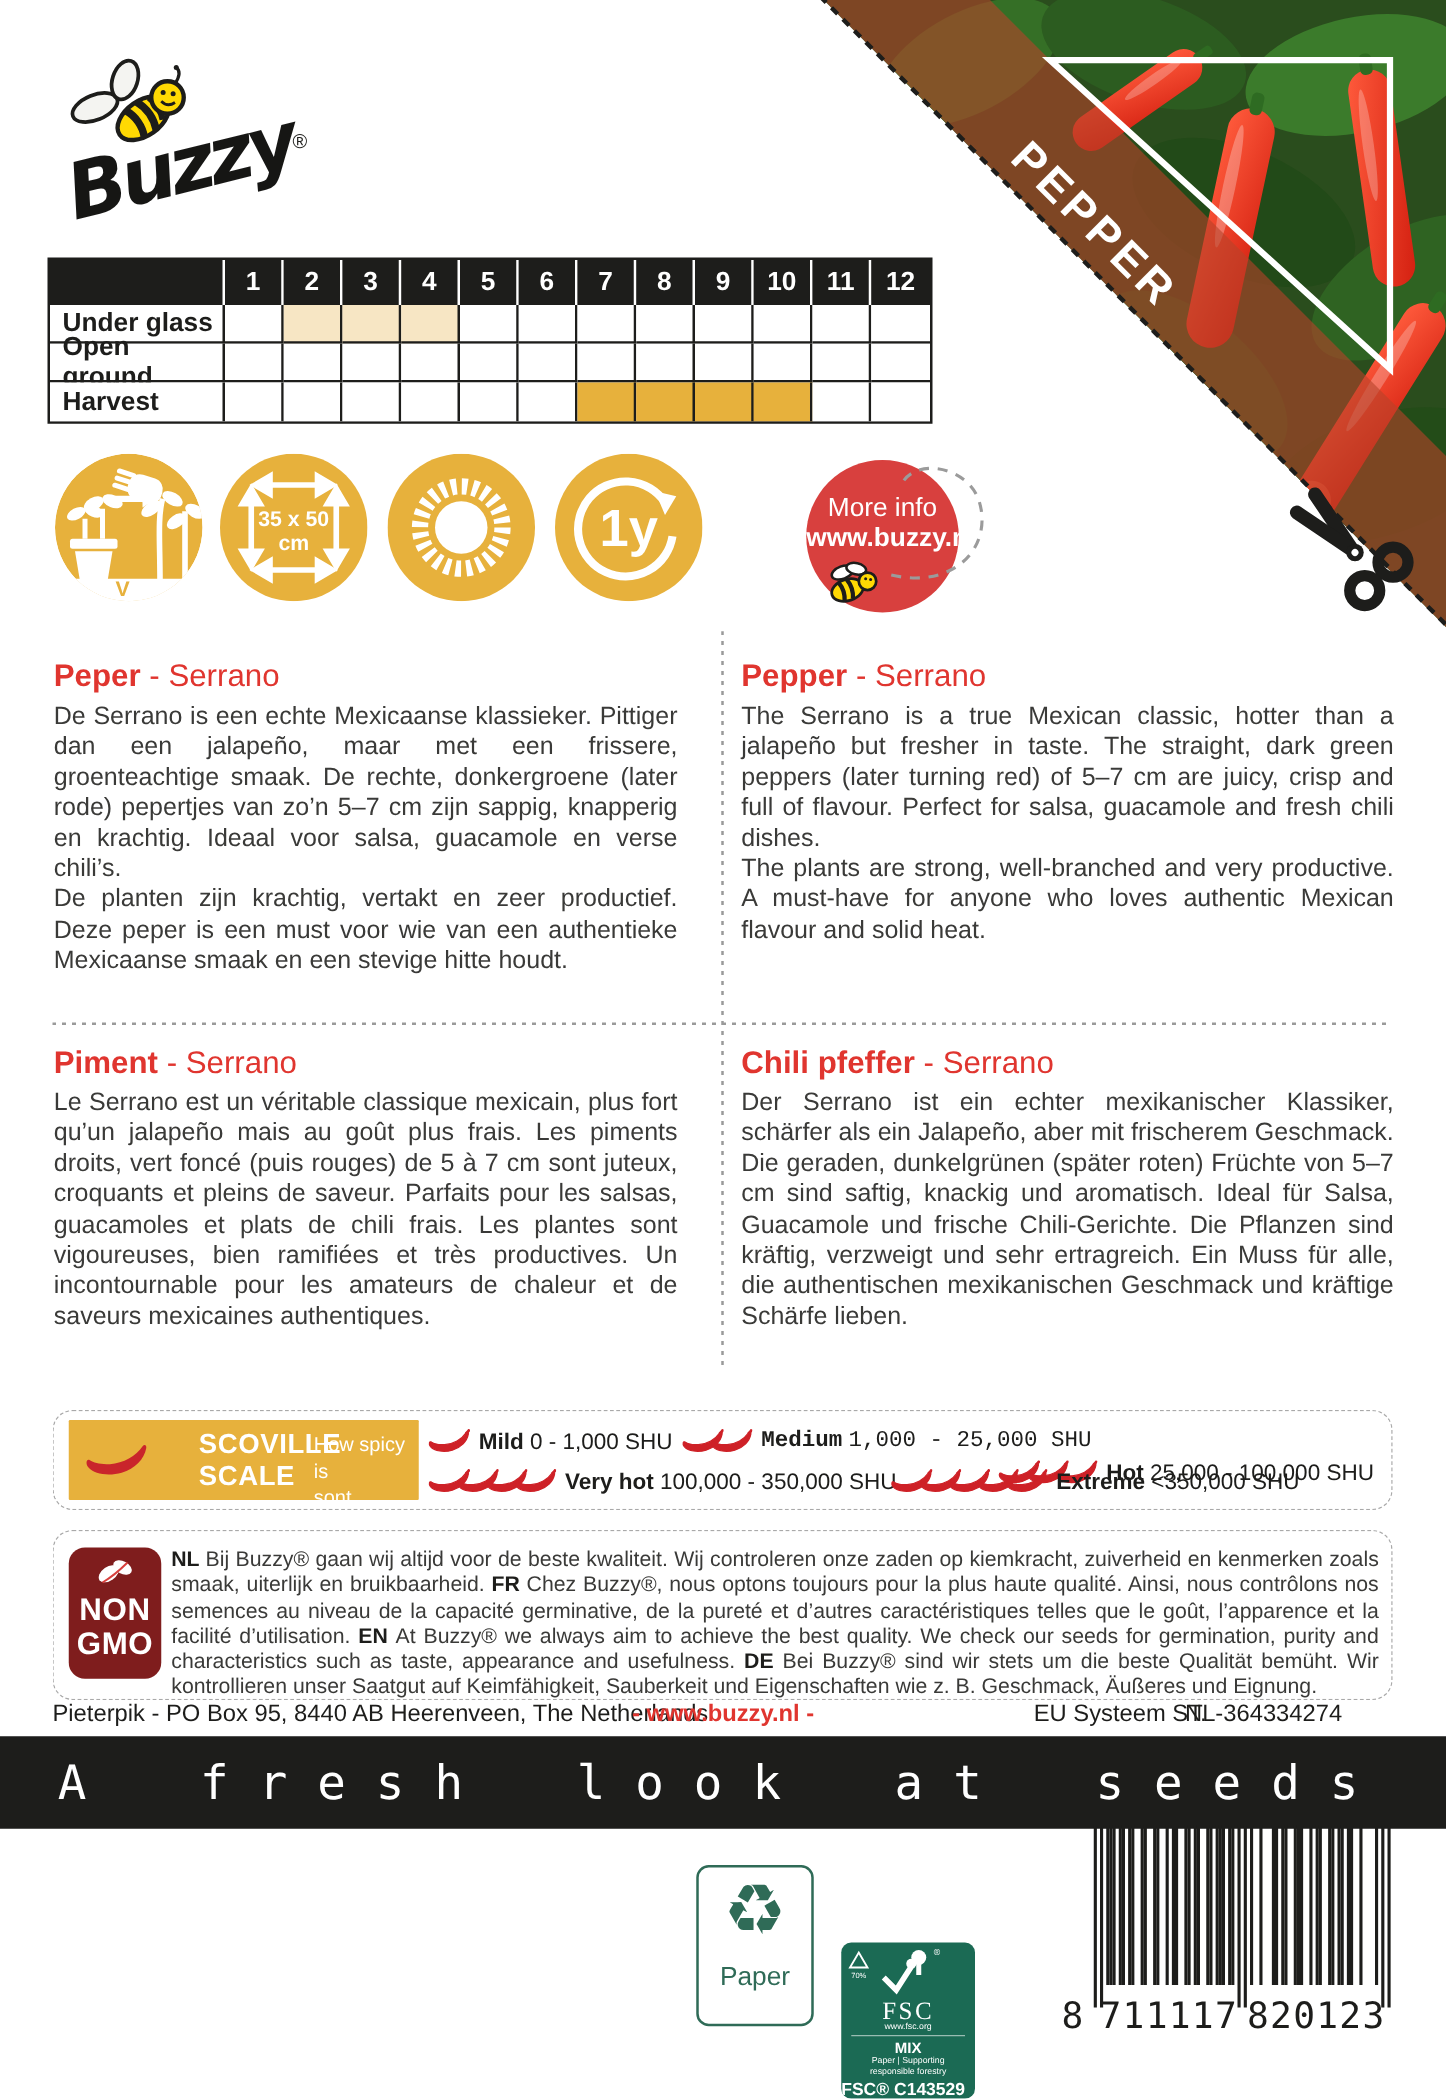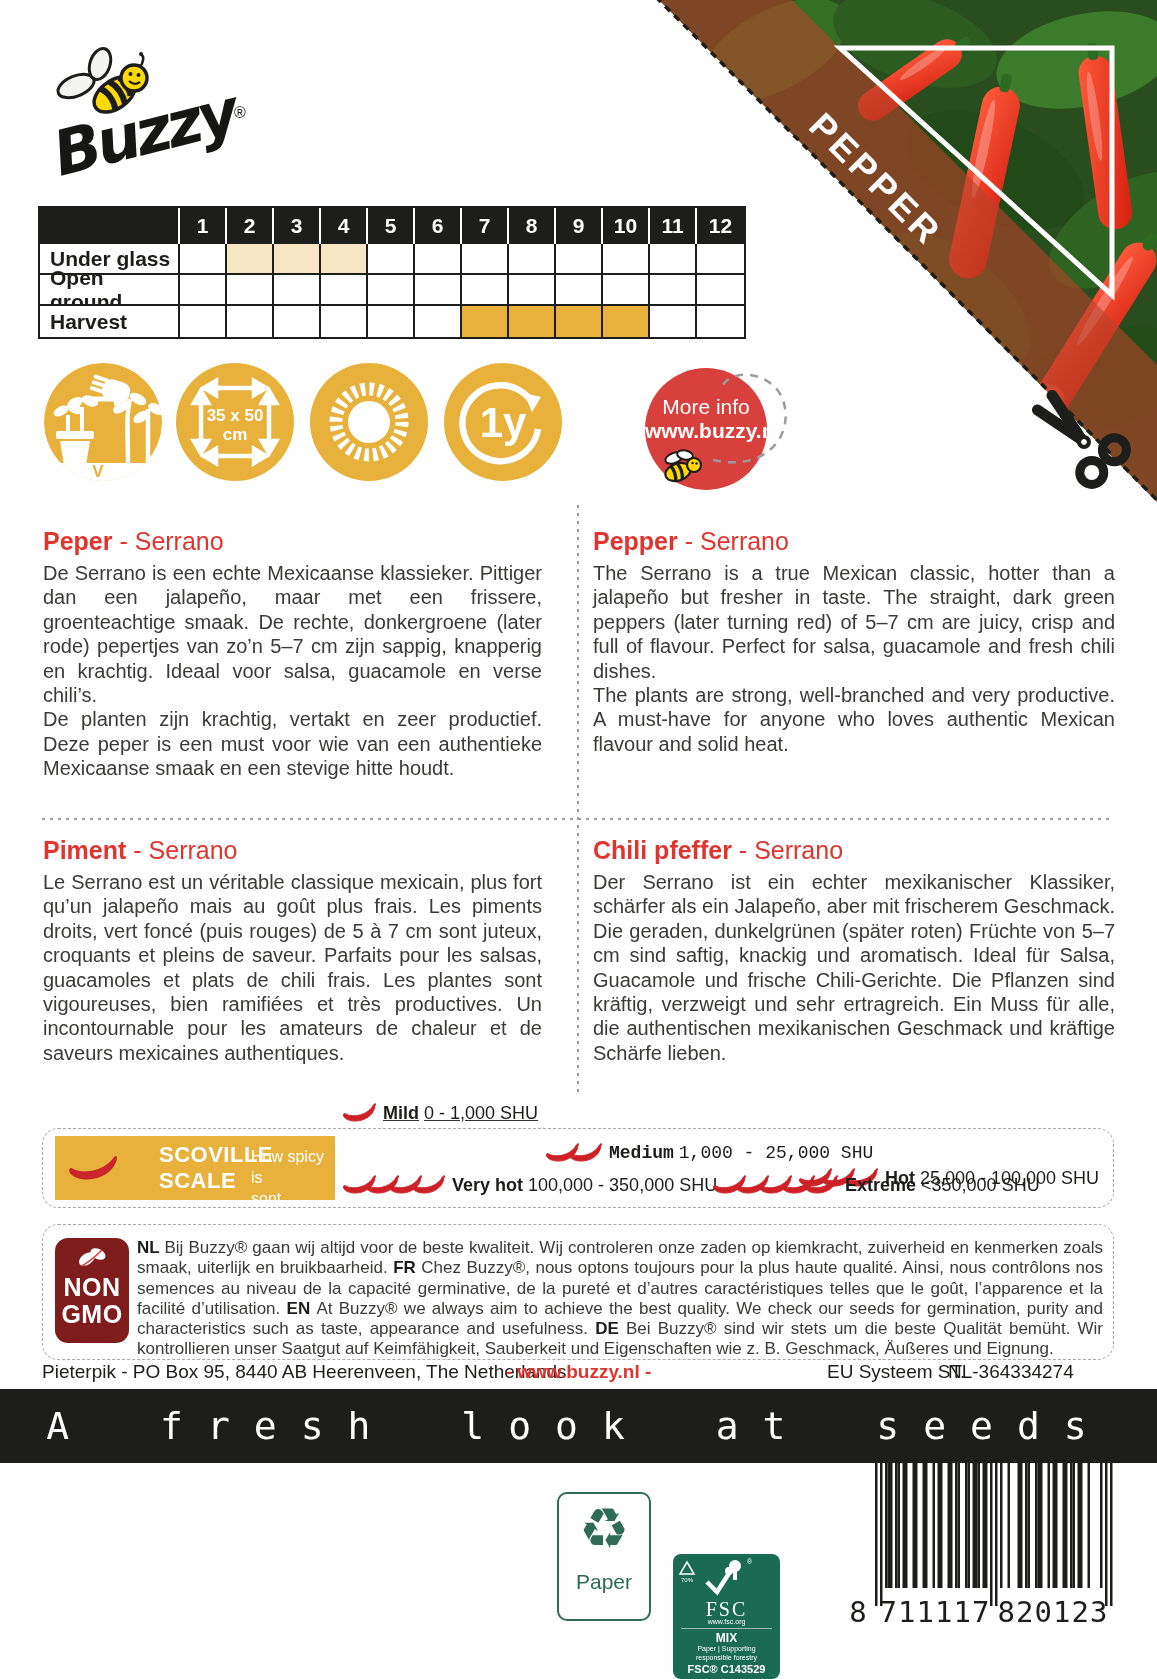--- a/index.html
+++ b/index.html
@@ -80,21 +80,21 @@
   .paper-box .glyph{font-size:56px;line-height:70px;color:#2f6b57;font-family:"DejaVu Sans",sans-serif}
   .paper-box .lbl{font-size:21px;margin-top:6px}
   .fsc-box{position:absolute;left:673px;top:1554px;width:107px;height:125px;background:#1b6a54;
            border-radius:8px;color:#fff;overflow:hidden}
   .fsc-name{position:absolute;left:0;right:0;top:44px;text-align:center;
             font-family:"Liberation Serif",serif;font-size:20px;letter-spacing:2px}
   .fsc-url{position:absolute;left:0;right:0;top:64px;text-align:center;font-size:7px}
   .fsc-sep{position:absolute;left:8px;right:8px;top:74px;height:1px;background:rgba(255,255,255,.55)}
   .fsc-mix{position:absolute;left:0;right:0;top:77px;text-align:center;font-size:12px;font-weight:bold}
   .fsc-d{position:absolute;left:0;right:0;top:91px;text-align:center;font-size:7px;line-height:8.5px}
-  .fsc-code{position:absolute;left:0;right:0;top:109px;text-align:center;font-size:11px;font-weight:bold}
+  .fsc-code{position:absolute;left:0;right:0;top:109px;text-align:left;font-size:14px;font-weight:bold}
 </style>
 </head>
 <body>
 
 <div class="page">
 
   <svg class="abs" style="left:28px;top:46px" width="225" height="155" viewBox="0 0 225 155">
     <g transform="translate(82,42)">
       <ellipse cx="-34" cy="-2" rx="19" ry="10" fill="#f4f4f1" stroke="#1d1d1b" stroke-width="3" transform="rotate(-22 -34 -2)"></ellipse>
       <ellipse cx="-10" cy="-24" rx="10" ry="16" fill="#f4f4f1" stroke="#1d1d1b" stroke-width="3" transform="rotate(18 -10 -24)"></ellipse>
@@ -365,21 +365,21 @@
           <use href="#chili" fill="#c9252b"></use>
         </svg>
       <div class="scv-t1">SCOVILLE</div>
       <div class="scv-t2">SCALE</div>
       <div class="scv-q">
         <span>How spicy is</span><br><span>sont pepper?</span>
       </div>
     </div>
   </div>
   <div id="scoville-levels">
-      <div class="lvl" style="left: 342px; top: 1100px; text-decoration: underline;">
+      <div class="lvl" style="left: 342px; top: 1140px;">
         <svg class="chili-s" viewBox="0 0 36 22">
           <use href="#chili" fill="#ce2127" stroke="#ce2127"></use>
         </svg>
         <b>Mild</b>
         <span>0 - 1,000 SHU</span>
       </div>
       <div class="lvl" style="left: 545px; top: 1140px; font-family: Liberation Mono, monospace;">
         <svg class="chili-s" viewBox="0 0 36 22">
           <use href="#chili" fill="#ce2127" stroke="#ce2127"></use>
         </svg>

